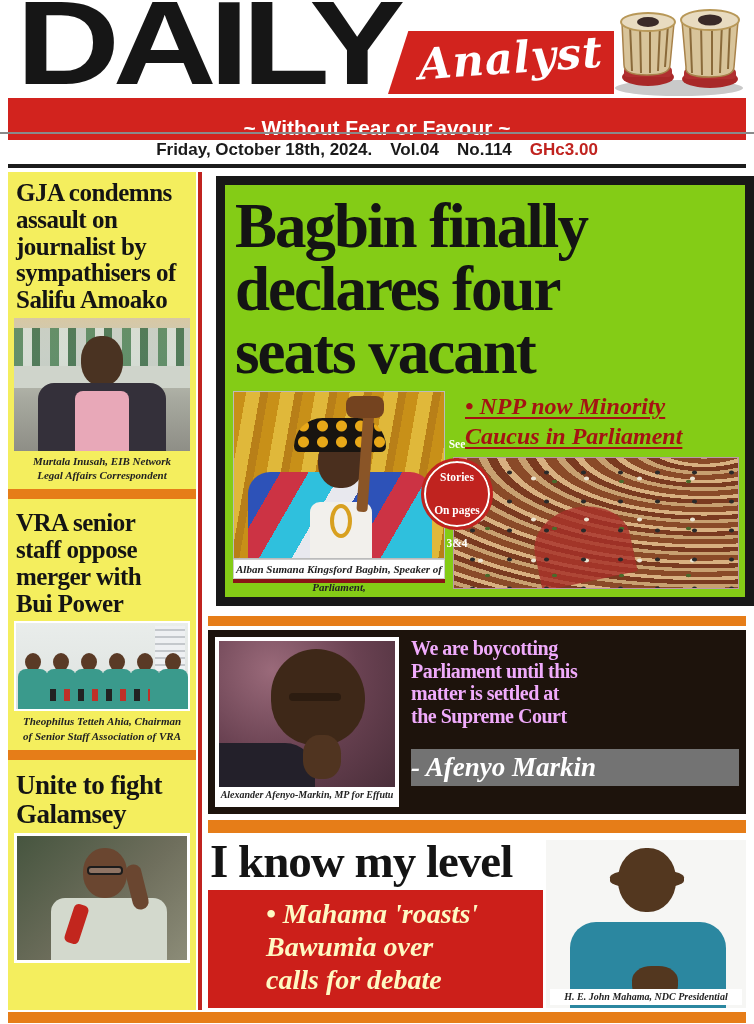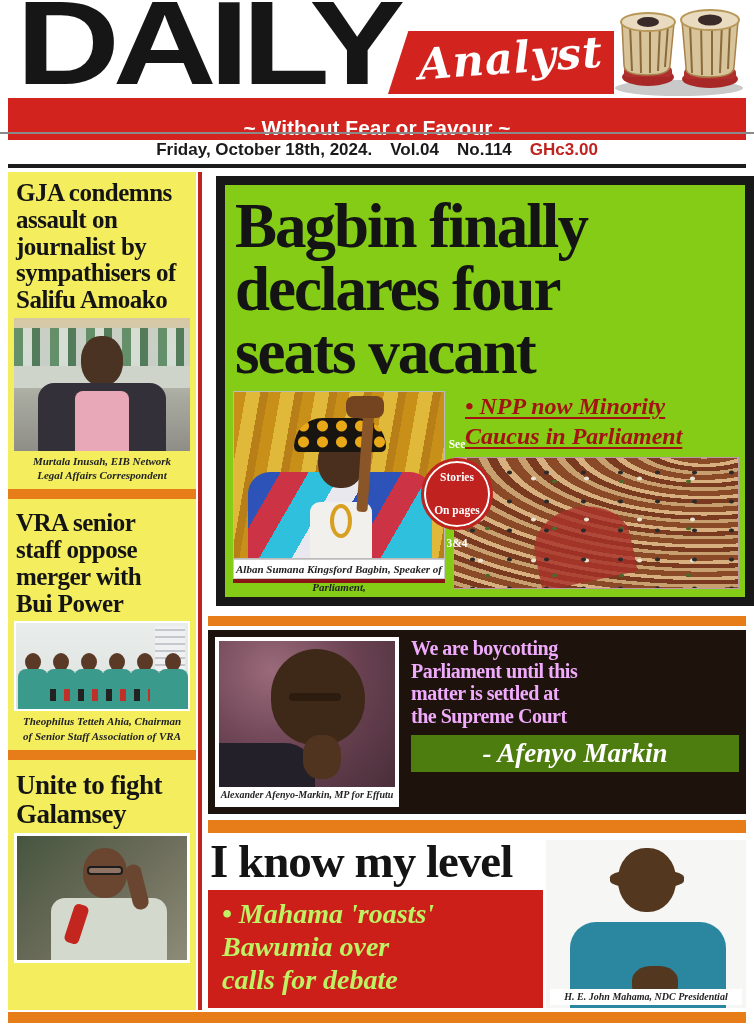--- a/index.html
+++ b/index.html
@@ -115,28 +115,28 @@
   #quote-box { position:absolute; left:0; top:458px; width:538px; height:184px; background:#1d130c; display:flex; padding:7px; }
   .afe-frame { width:184px; background:#fff; padding:4px; }
   .ph-afe { position:relative; height:146px; overflow:hidden; background:radial-gradient(circle at 30% 20%, #9a6a7a 0%, #6a4252 50%, #4a2e3a 100%); }
   .afe-head { position:absolute; top:8px; left:52px; width:94px; height:96px; background:#3e2818; border-radius:48% 52% 46% 46%; }
   .afe-brow { position:absolute; top:52px; left:70px; width:52px; height:8px; background:#2c1c10; border-radius:4px; }
   .afe-hand { position:absolute; bottom:8px; left:84px; width:38px; height:44px; background:#503420; border-radius:42%; }
   .afe-suit { position:absolute; bottom:0; left:0; width:96px; height:44px; background:#23202a; border-radius:0 30px 0 0; }
   .afe-caption { height:17px; font-style:italic; font-weight:bold; font-size:10px; text-align:center; line-height:16px; color:#222; background:#fff; }
   .quote-right { flex:1; margin-left:12px; display:flex; flex-direction:column; }
   #quote-text span { display:block; color:#f0abfc; font-weight:bold; font-size:20px; line-height:1.13; letter-spacing:-0.5px; }
-  #quote-attr { margin-top:8px; height:37px; background:#4d7c0f; display:flex; align-items:center; justify-content:center; }
+  #quote-attr { margin-top:22px; height:37px; background:#737373; display:flex; align-items:center; justify-content:flex-start; }
   #quote-attr span { color:#fff; font-weight:bold; font-style:italic; font-size:27px; }
 
   
   #bottom-sec { position:absolute; left:0; top:666px; width:538px; height:170px; background:#fff; }
   #bottom-headline { position:absolute; left:2px; top:-4px; font-weight:bold; font-size:47px; letter-spacing:-1px; color:#141414; }
   #bottom-redbox { position:absolute; left:0; top:52px; width:335px; height:118px; background:#cc1f1a; padding:7px 0 0 14px; }
-  #bottom-redbox span { display:block; color:#bef264; font-weight:bold; font-style:italic; font-size:28px; line-height:1.18; }
+  #bottom-redbox span { display:block; color:#fef9c3; font-weight:bold; font-style:italic; font-size:28px; line-height:1.18;margin-left:44px; }
   .ph-mah { position:absolute; left:338px; top:2px; width:200px; height:168px; background:#f6f6f4; overflow:hidden; }
   .mah-head { position:absolute; top:8px; left:72px; width:58px; height:64px; background:#53371f; border-radius:48%; }
   .mah-ears { position:absolute; top:30px; left:64px; width:74px; height:18px; background:#53371f; border-radius:40%; }
   .mah-shirt { position:absolute; bottom:0; left:24px; width:156px; height:86px; background:#2b87a0; border-radius:26px 26px 0 0; }
   .mah-hands { position:absolute; bottom:8px; left:86px; width:46px; height:34px; background:#53371f; border-radius:42%; }
   .mah-caption { position:absolute; left:4px; right:4px; bottom:3px; height:16px; background:#fff;
     font-style:italic; font-weight:bold; font-size:10px; text-align:center; line-height:15px; color:#222; }
 
   
   #bottombar { position:absolute; left:8px; top:1012px; width:738px; height:11px; background:#e67d18; }

